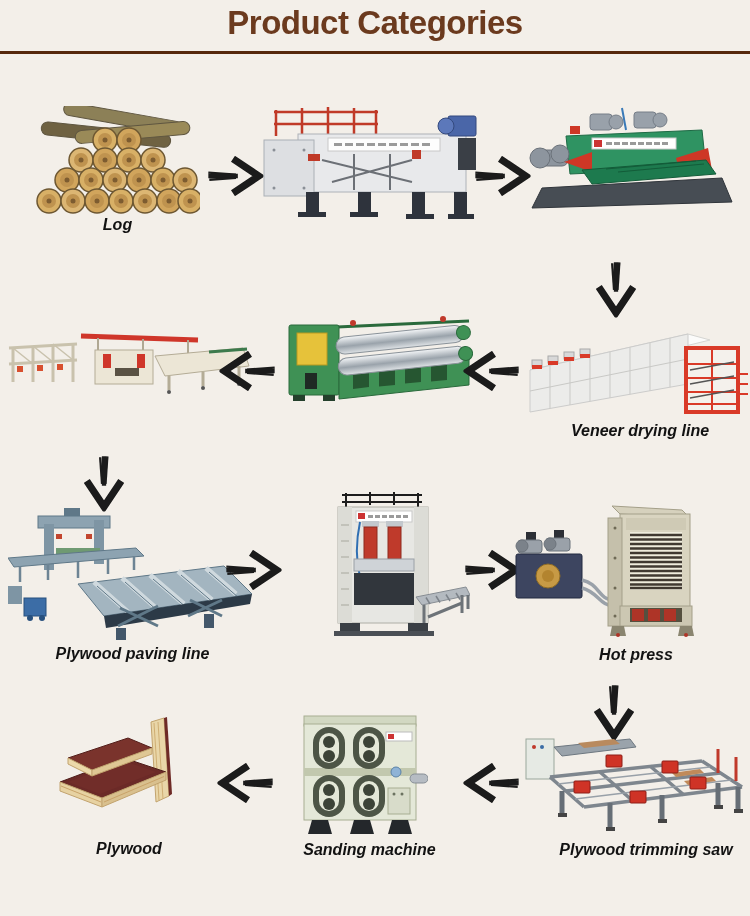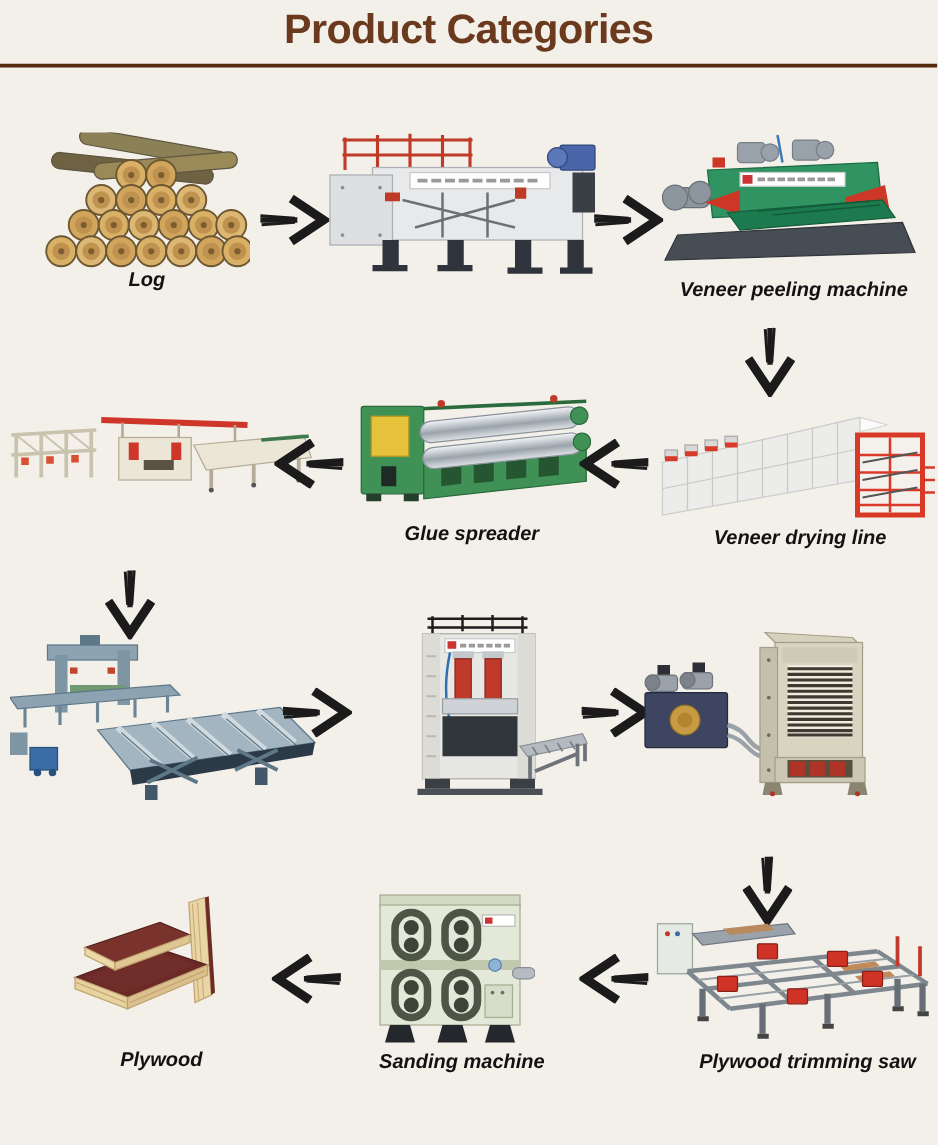--- a/index.html
+++ b/index.html
@@ -196,21 +196,20 @@
         <rect x="6" y="44" width="36" height="16" rx="6"></rect>
         <circle cx="14" cy="52" r="10"></circle>
           <circle cx="34" cy="48" r="9"></circle>
       </g>
       <polygon points="38,56 66,46 66,66" fill="#ce3726"></polygon>
       <polygon points="150,52 182,42 186,64 154,68" fill="#ce3726"></polygon>
       <polygon points="56,64 180,54 190,68 66,78" fill="#1d7a4e" stroke="#135c39"></polygon>
       <path d="M80 63 L170 55 M92 66 L178 58" stroke="#135c39" stroke-width="1.2" fill="none"></path>
     </svg>
   </div>
-  <div class="label" style="left:520px;top:225px;width:230px">Veneer peeling machine</div>
 
   <div class="arrow down" style="left:587px;top:269px">
     <svg width="58" height="40" viewBox="0 0 60 42">
         <use href="#sk-arrow"></use>
       </svg>
   </div>
 
   <div class="imgbox" style="left:3px;top:326px;width:248px;height:70px">
     <svg viewBox="0 0 248 70">
       <g stroke="#c9c2ad" stroke-width="3" fill="none">
@@ -263,21 +262,20 @@
       <g transform="rotate(-6 120 40)">
         <rect x="54" y="20" width="128" height="17" rx="8.5" fill="url(#rollgrad)" stroke="#8a9299"></rect>
         <rect x="54" y="41" width="128" height="17" rx="8.5" fill="url(#rollgrad)" stroke="#8a9299"></rect>
         <circle cx="182" cy="28" r="7" fill="#3f9155" stroke="#2a6a3c"></circle>
         <circle cx="182" cy="49" r="7" fill="#3f9155" stroke="#2a6a3c"></circle>
       </g>
       <rect x="10" y="84" width="12" height="6" fill="#24402c"></rect>
         <rect x="40" y="84" width="12" height="6" fill="#24402c"></rect>
     </svg>
   </div>
-  <div class="label" style="left:285px;top:420px;width:185px">Glue spreader</div>
 
   <div class="arrow left" style="left:463px;top:351px">
     <svg width="58" height="40" viewBox="0 0 60 42">
         <use href="#sk-arrow"></use>
       </svg>
   </div>
 
   <div class="imgbox" style="left:520px;top:324px;width:228px;height:96px">
     <svg viewBox="0 0 228 96">
       <polygon points="10,46 168,10 190,16 34,54" fill="#fbfbfa" stroke="#d5d5d2"></polygon>
@@ -334,20 +332,21 @@
       <path d="M86 74 L120 104 M114 70 L148 100 M142 67 L176 96 M170 63 L204 92 M198 60 L228 86" stroke="#cfd9de" stroke-width="5" fill="none"></path>
       <path d="M89 78 L123 108 M117 74 L151 104 M145 71 L179 100 M173 67 L207 96 M201 64 L231 90" stroke="#5f7888" stroke-width="1" fill="none"></path>
       <polygon points="96,108 244,86 242,96 98,120" fill="#2c3a47"></polygon>
       <g stroke="#5f7888" stroke-width="3" fill="none">
         <path d="M110 118 L150 98 M150 118 L112 100 M180 108 L214 92 M214 108 L182 92"></path>
       </g>
       <rect x="108" y="120" width="10" height="12" fill="#43576a"></rect>
       <rect x="196" y="106" width="10" height="14" fill="#43576a"></rect>
     </svg>
   </div>
+  <div class="label" style="left:5px;top:646px;width:255px">Plywood paving line</div>
 
   <div class="arrow right" style="left:224px;top:550px">
     <svg width="58" height="40" viewBox="0 0 60 42">
         <use href="#sk-arrow"></use>
       </svg>
   </div>
 
   <div class="imgbox" style="left:312px;top:491px;width:158px;height:150px">
     <svg viewBox="0 0 158 150">
       <g stroke="#1d1d1d" stroke-width="2" fill="none">
@@ -422,20 +421,21 @@
           <rect x="152" y="121" width="12" height="12"></rect>
       </g>
       <g fill="#8a8570">
         <polygon points="100,138 112,138 114,148 98,148"></polygon>
           <polygon points="168,138 180,138 182,148 166,148"></polygon>
       </g>
       <circle cx="106" cy="147" r="2" fill="#ae3427"></circle>
         <circle cx="174" cy="147" r="2" fill="#ae3427"></circle>
     </svg>
   </div>
+  <div class="label" style="left:536px;top:647px;width:200px">Hot press</div>
 
   <div class="arrow down" style="left:585px;top:692px">
     <svg width="58" height="40" viewBox="0 0 60 42">
         <use href="#sk-arrow"></use>
       </svg>
   </div>
 
   <div class="imgbox" style="left:48px;top:710px;width:135px;height:122px">
     <svg viewBox="0 0 135 122">
       <polygon points="103,12 116,8 121,86 108,92" fill="#e9d6a8" stroke="#c2a36e"></polygon>

